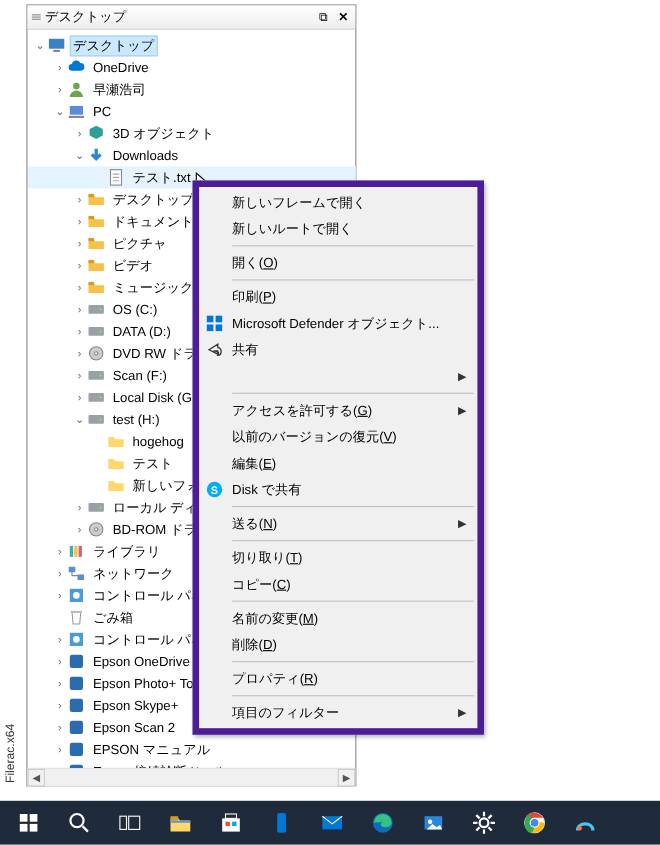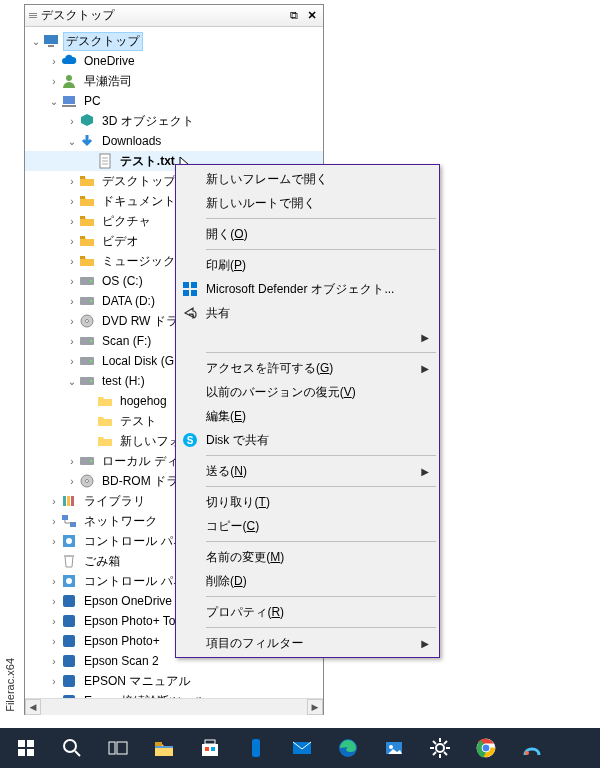--- a/index.html
+++ b/index.html
@@ -7,30 +7,30 @@
 .panel { position: absolute; left: 24px; top: 4px; width: 300px; height: 711px; border: 1px solid #888; background: #fff; display: flex; flex-direction: column; }
 .vtext { position: absolute; left: 4px; bottom: 56px; font-size: 11px; writing-mode: vertical-rl; transform: rotate(180deg); color: #333; }
 .titlebar { display: flex; align-items: center; height: 22px; border-bottom: 1px solid #ccc; background: linear-gradient(#fff,#eee); padding: 0 2px; }
 .titlebar .grip { display: flex; flex-direction: column; gap: 1px; margin: 0 4px 0 2px; }
 .titlebar .grip span { width: 8px; height: 1px; background: #888; }
 .titlebar .ttl { font-size: 12px; flex: 1; }
 .titlebar .tbtn { width: 18px; height: 16px; display: flex; align-items: center; justify-content: center; font-size: 11px; cursor: pointer; }
 .tree { flex: 1; overflow: auto; font-size: 12px; padding: 4px 0; }
 .row { display: flex; align-items: center; height: 20px; white-space: nowrap; cursor: pointer; }
 .row.sel .lbl { background: #cce8ff; border: 1px solid #99d1ff; padding: 0 2px; }
-.row.hl { background: #e5f3ff; font-weight: bold; }
+.row.hl { background: #e5f3ff; }
 .tw { width: 14px; text-align: center; color: #666; font-size: 10px; }
 .tw.blank { visibility: hidden; }
 .ind { display: inline-block; }
 .ico { width: 16px; height: 16px; margin-right: 4px; display: inline-flex; align-items: center; justify-content: center; font-size: 13px; }
 .lbl { padding: 0 3px; }
 .hscroll { height: 16px; border-top: 1px solid #ddd; display: flex; align-items: center; }
 .hscroll .ar { width: 16px; height: 16px; display: flex; align-items: center; justify-content: center; font-size: 9px; color: #555; border: 1px solid #ccc; background: #f0f0f0; cursor: pointer; }
 .hscroll .track { flex: 1; height: 16px; background: #f0f0f0; }
-.ctx { position: absolute; left: 175px; top: 164px; width: 265px; background: #f0f0f0; border: 1px solid #4c1d95; box-shadow: 2px 2px 4px rgba(0,0,0,.3); padding: 2px; font-size: 12px; }
+.ctx { position: absolute; left: 175px; top: 164px; width: 265px; background: #f0f0f0; border: 6px solid #4c1d95; box-shadow: 2px 2px 4px rgba(0,0,0,.3); padding: 2px; font-size: 12px; }
 .ctx .mi { display: flex; align-items: center; height: 24px; padding-left: 28px; position: relative; cursor: pointer; }
 .ctx .mi .mic { position: absolute; left: 4px; width: 18px; text-align: center; font-size: 13px; }
 .ctx .mi .sub { position: absolute; right: 8px; font-size: 10px; color: #333; }
 .ctx .sep { height: 1px; background: #c0c0c0; margin: 3px 1px 3px 28px; }
 .taskbar { position: absolute; left: 0; bottom: 0; width: 600px; height: 40px; background: #1f2a3a; display: flex; align-items: center; padding: 0 4px; gap: 2px; }
 .tb { width: 44px; height: 40px; display: flex; align-items: center; justify-content: center; color: #fff; font-size: 18px; cursor: pointer; }
 u { text-decoration: underline; }
 svg { display:block; }
 </style>
 </head>
@@ -384,21 +384,21 @@
         <span class="lbl">Epson Photo+ Too</span>
       </div>
       <div class="row">
         <span class="ind" style="width: 22px;"></span>
         <span class="tw">›</span>
         <span class="ico">
           <svg width="16" height="16" viewBox="0 0 16 16">
             <rect x="2" y="2" width="12" height="12" rx="2" fill="#2b6cb0"></rect>
           </svg>
         </span>
-        <span class="lbl">Epson Photo+</span>
+        <span class="lbl">Epson Skype+</span>
       </div>
       <div class="row">
         <span class="ind" style="width: 22px;"></span>
         <span class="tw">›</span>
         <span class="ico">
           <svg width="16" height="16" viewBox="0 0 16 16">
             <rect x="2" y="2" width="12" height="12" rx="2" fill="#2b6cb0"></rect>
           </svg>
         </span>
         <span class="lbl">Epson Scan 2</span>

